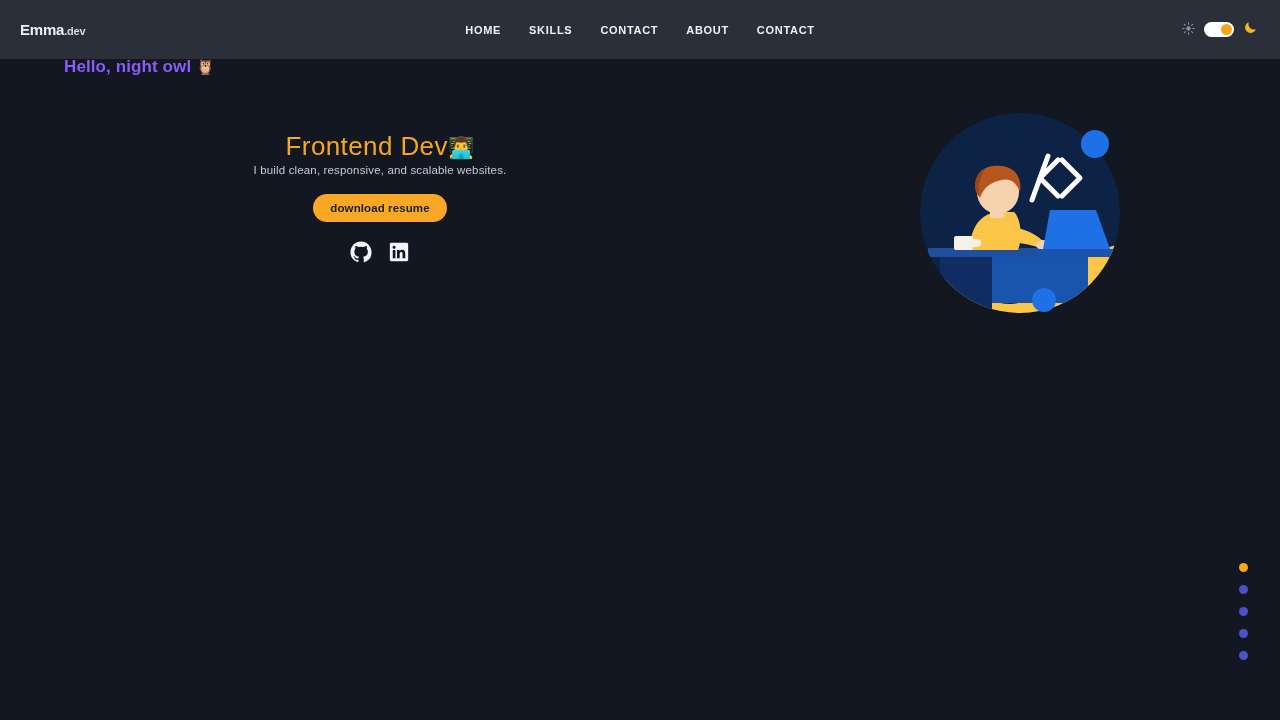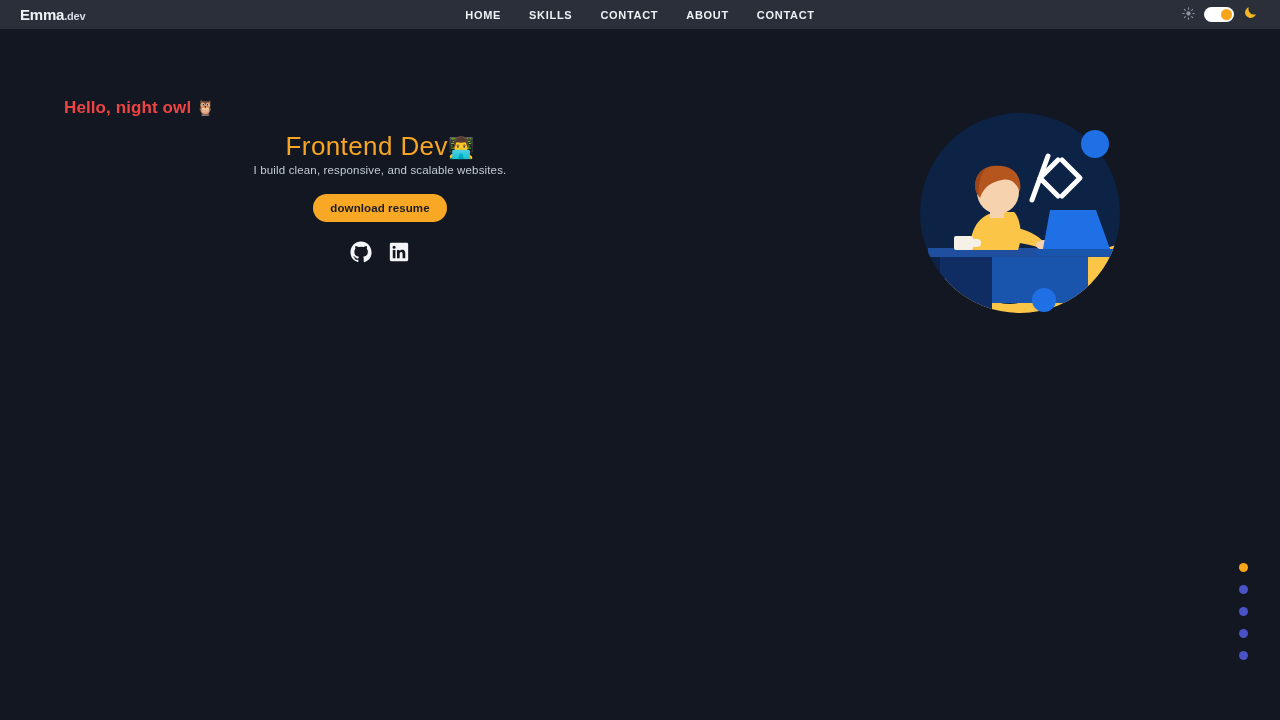--- a/index.html
+++ b/index.html
@@ -12,21 +12,21 @@
 
   body {
     background: #121721;
     font-family: "Liberation Sans", sans-serif;
     color: #e8edf4;
     position: relative;
   }
 
   
   .header {
-    height: 29px;
+    height: 59px;
     background: #2a2f3a;
     display: flex;
     align-items: center;
     position: relative;
     width: 100%;
   }
 
   .brand {
     position: absolute;
     left: 20px;
@@ -86,24 +86,23 @@
     background: #f8a41b;
   }
 
   
   .greeting {
     position: absolute;
     left: 64px;
     top: 57px;
     font-size: 17px;
     font-weight: bold;
-    color: #ef4444;
+    color: #8b5cf6;
     letter-spacing: 0.1px;
     white-space: nowrap;
-    margin-top: 41px;
   }
   .greeting .emoji { font-size: 15px; margin-left: 5px; }
 
   
   .hero {
     position: absolute;
     left: 0;
     top: 100px;
     width: 100%;
     height: 230px;

